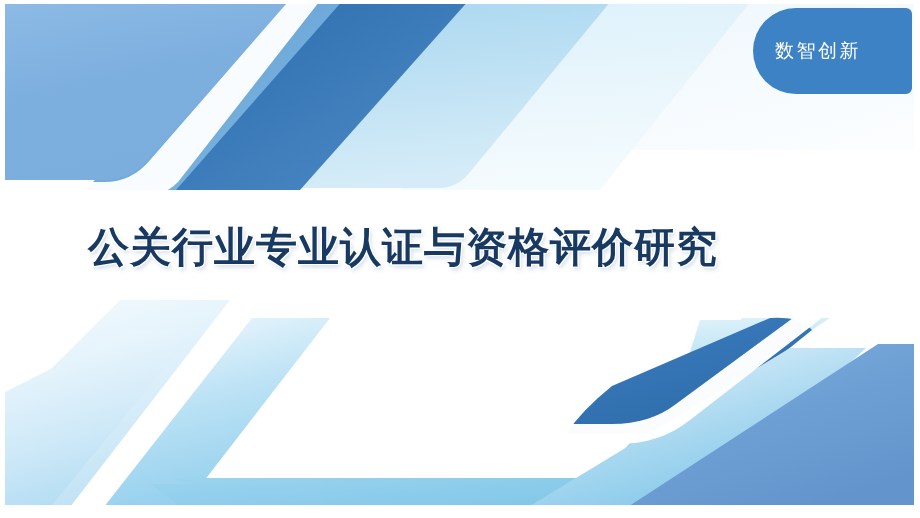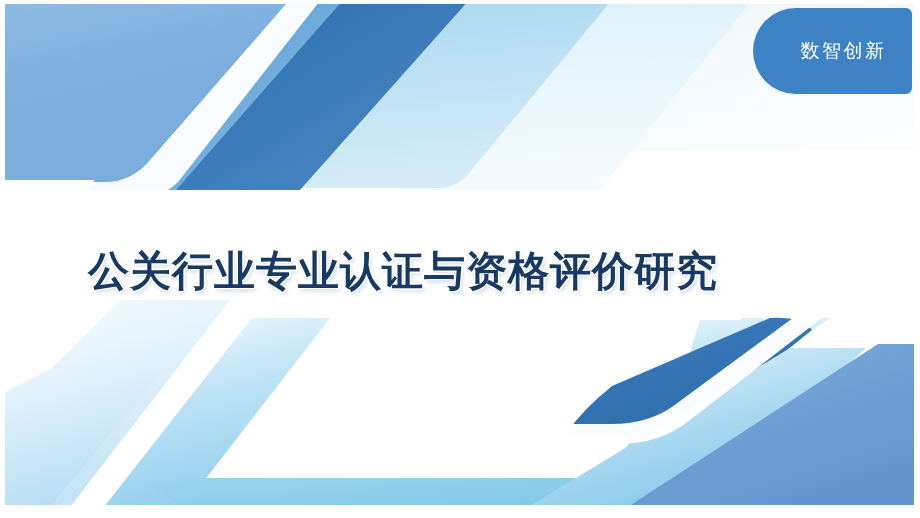--- a/index.html
+++ b/index.html
@@ -28,21 +28,21 @@
   }
 
   
   .title-wrap {
     position: absolute;
     left: 0;
     top: 222px;
     width: 920px;
     height: 76px;
     display: flex;
-    align-items: flex-start;
+    align-items: flex-end;
     justify-content: flex-start;
     padding-left: 88px;
     box-sizing: border-box;
     pointer-events: none;
   }
   .slide-title {
     font-family: "Liberation Sans", "DejaVu Sans", sans-serif;
     font-size: 41px;
     font-weight: bold;
     letter-spacing: 1px;
@@ -62,21 +62,20 @@
   .badge {
     position: absolute;
     left: 753px;
     top: 8px;
     width: 159px;
     height: 86px;
     background: #3D82C4;
     border-radius: 43px 6px 6px 43px;
     display: flex;
     flex-direction: column;
-    align-items: center;
     justify-content: center;
     box-sizing: border-box;
     padding-left: 22px;
   }
   .badge-line {
     color: #ffffff;
     font-family: "Liberation Sans", "DejaVu Sans", sans-serif;
     font-size: 19px;
     font-weight: normal;
     letter-spacing: 2.5px;

